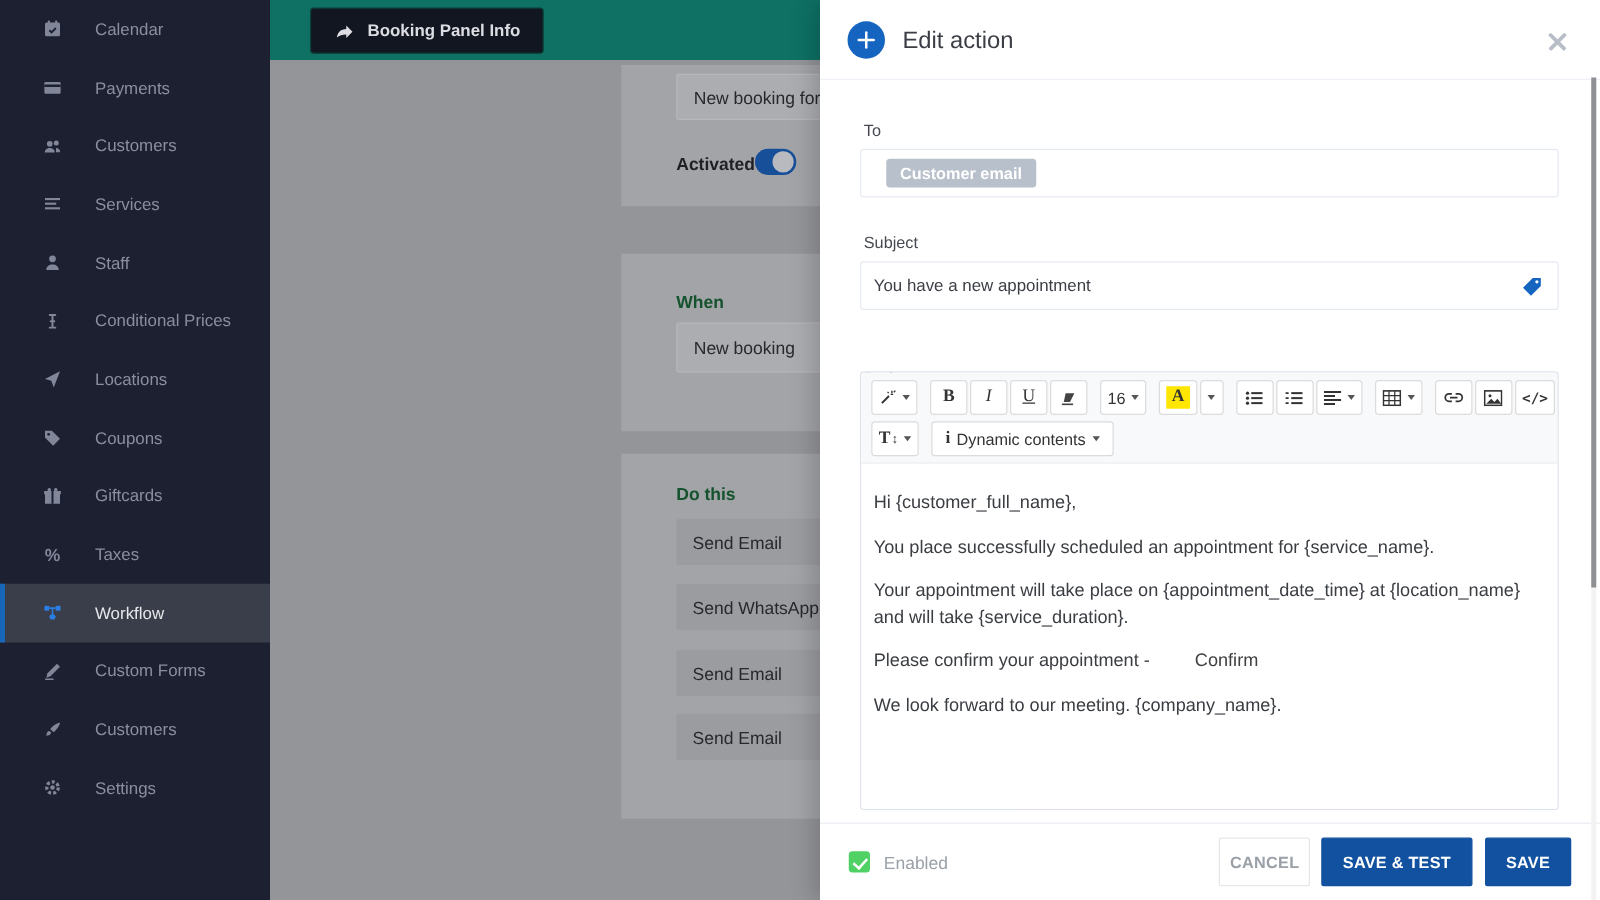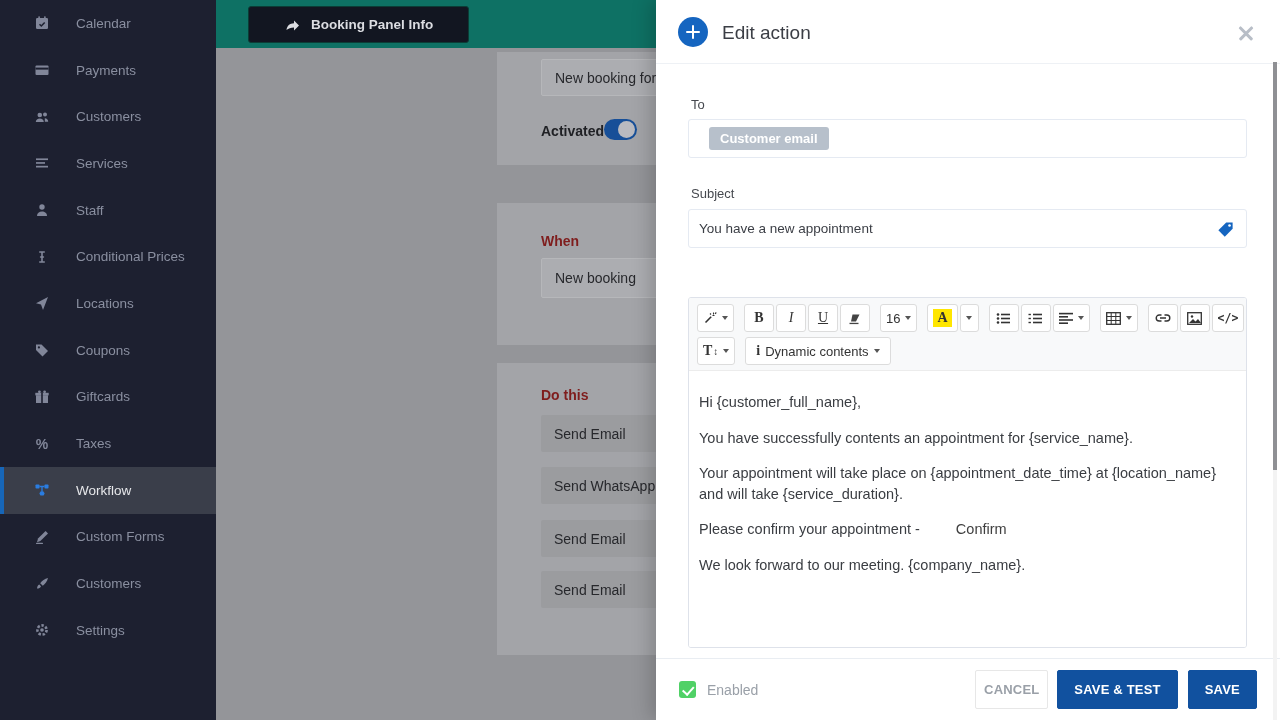--- a/index.html
+++ b/index.html
@@ -11,27 +11,27 @@
   .sidebar { position:absolute; left:0; top:0; width:216px; height:720px; background:#1d2030; z-index:2; }
   .side-item { display:flex; align-items:center; height:46.7px; padding-left:34px; color:#8a8fa0; font-size:13.5px; cursor:pointer; }
   .side-item .s-icon { width:16px; height:16px; margin-right:26px; display:inline-flex; align-items:center; justify-content:center; color:#818699; flex:0 0 16px; }
   .side-item.active { background:#3a3e4a; color:#e6e7ea; border-left:4px solid #1766b8; padding-left:30px; }
   .side-item.active .s-icon { color:#2a7de1; }
   .s-icon svg { display:block; }
   .pct { font-size:14px; font-weight:bold; line-height:16px; }
 
   
   .topbar { position:absolute; left:216px; top:0; width:440px; height:48px; background:#0e7164; z-index:1; }
-  .bpi-btn { position:absolute; left:32px; top:6px; height:37px; display:flex; align-items:center; padding:0 35px; background:#121621; border:1px solid #0b3d36; border-radius:3px; color:#dcdde2; font-size:13.5px; font-weight:bold; cursor:pointer; font-family:inherit; }
+  .bpi-btn { position:absolute; left:32px; top:6px; height:37px; display:flex; align-items:center; padding:0 18px; background:#121621; border:1px solid #0b3d36; border-radius:3px; color:#dcdde2; font-size:13.5px; font-weight:bold; cursor:pointer; font-family:inherit; }
   .bpi-btn svg { margin-right:10px; }
 
   .content { position:absolute; left:216px; top:48px; width:440px; height:672px; background:#949599; overflow:hidden; z-index:1; }
   .bg-card { position:absolute; left:281px; width:420px; background:#a3a4a8; }
   .bg-input { position:absolute; background:#acadb1; border:1px solid #b6b7ba; border-radius:2px; font-size:14px; color:#27282c; display:flex; align-items:center; padding:0 13px; }
-  .bg-title { position:absolute; font-size:14px; font-weight:bold; color:#7f1d1d; }
+  .bg-title { position:absolute; font-size:14px; font-weight:bold; color:#14532d; }
   .do-row { position:absolute; left:44px; width:380px; height:37px; background:#9b9c9f; border-radius:2px; font-size:14px; color:#27282c; display:flex; align-items:center; padding:0 13px; }
   .activated-label { position:absolute; left:44px; top:71px; font-size:14px; font-weight:bold; color:#1f2024; }
   .toggle { position:absolute; left:107px; top:67px; width:33px; height:21px; background:#174f98; border-radius:11px; cursor:pointer; }
   .toggle .knob { position:absolute; right:2px; top:2px; width:17px; height:17px; border-radius:50%; background:#b9bac0; }
 
   
   .panel { position:absolute; left:656px; top:0; width:624px; height:720px; background:#ffffff; z-index:5; box-shadow:-6px 0 18px rgba(0,0,0,0.18); }
   .panel-header { position:relative; height:64px; border-bottom:1px solid #eef1f5; }
   .plus-circle { position:absolute; left:22px; top:17px; width:30px; height:30px; border-radius:50%; background:#1565c0; cursor:pointer; }
   .plus-circle::before, .plus-circle::after { content:""; position:absolute; background:#fff; }
@@ -400,21 +400,21 @@
               <span class="dyn-i">i</span>
               <span>Dynamic contents</span>
               <span class="caret"></span>
             </button>
           </div>
         </div>
       </div>
 
       <div class="ed-body">
         <p>Hi {customer_full_name},</p>
-        <p>You have successfully contents an appointment for {service_name}.</p>
+        <p>You place successfully scheduled an appointment for {service_name}.</p>
         <p>Your appointment will take place on {appointment_date_time} at {location_name} and will take {service_duration}.</p>
         <p><span>Please confirm your appointment - </span><a class="lnk">Confirm</a></p>
         <p>We look forward to our meeting. {company_name}.</p>
       </div>
     </div>
 
     <div class="panel-footer">
       <div class="chk"></div>
       <span class="enabled-label">Enabled</span>
       <div class="ft-spacer"></div>

